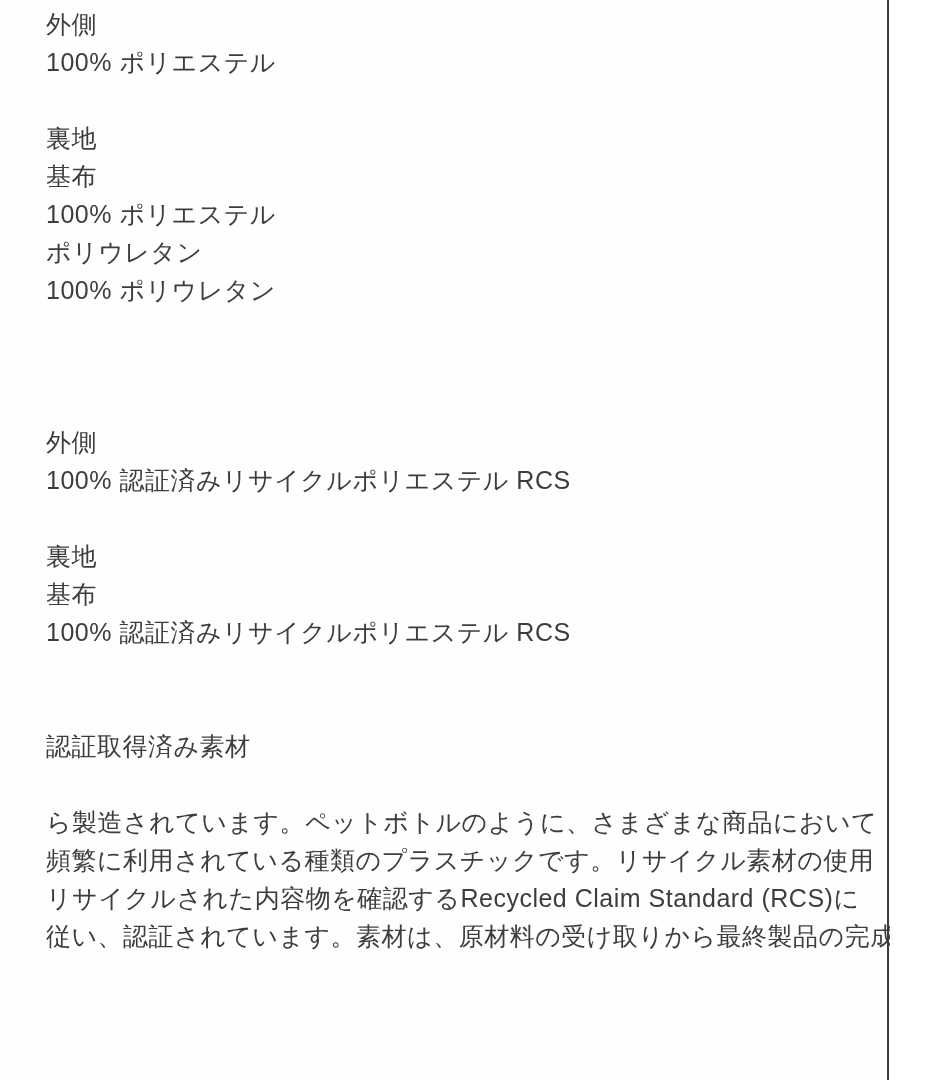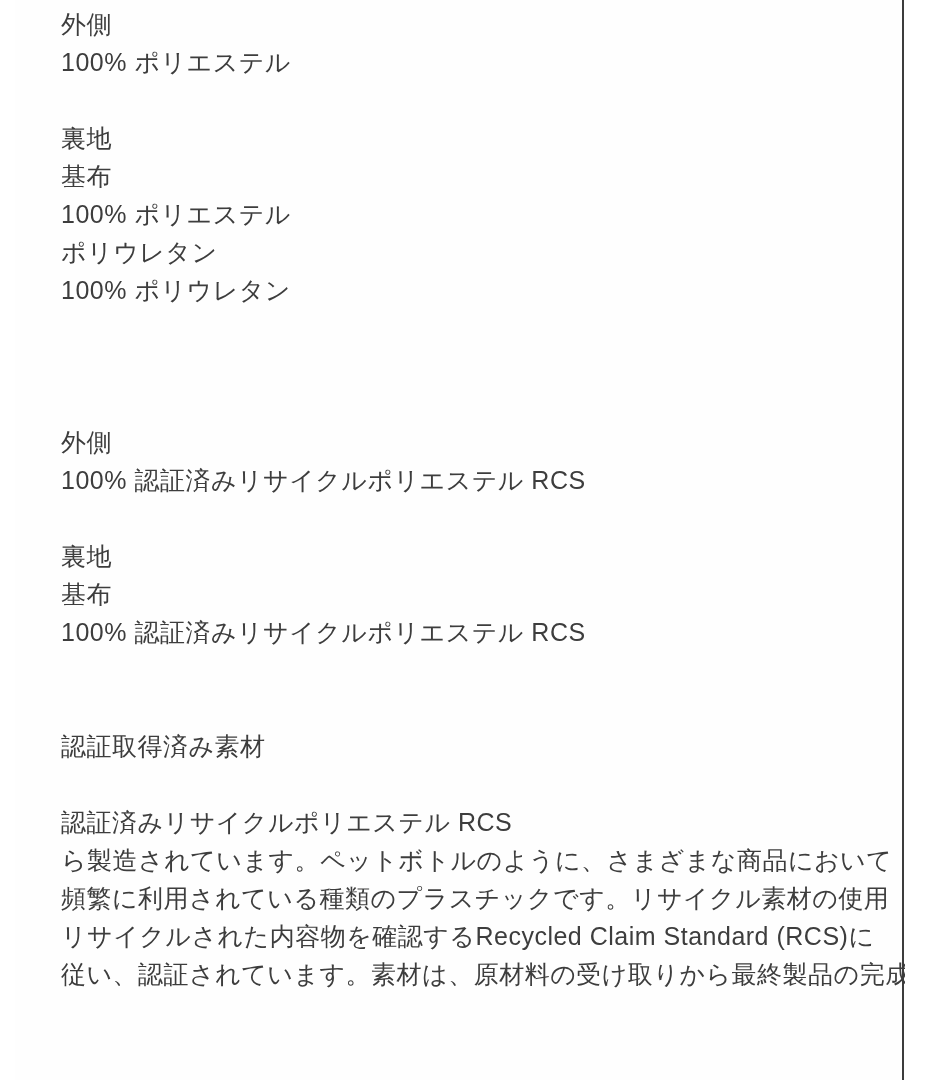--- a/index.html
+++ b/index.html
@@ -10,21 +10,20 @@
     overflow: hidden;
     background: #ffffff;
   }
   .photo-frame {
     position: relative;
     width: 890px;
     height: 1080px;
     background: #fefefe;
     overflow: hidden;
     font-family: "Liberation Sans", sans-serif;
-    margin-left: 15px;
   }
   .doc {
     position: absolute;
     top: 5px;
     left: 46px;
     right: 10px;
     color: #3d3d3d;
     font-size: 25px;
     -webkit-font-smoothing: antialiased;
   }
@@ -63,21 +62,20 @@
     <div class="line">外側</div>
     <div class="line">100% 認証済みリサイクルポリエステル RCS</div>
     <div class="line"></div>
     <div class="line">裏地</div>
     <div class="line">基布</div>
     <div class="line">100% 認証済みリサイクルポリエステル RCS</div>
     <div class="line"></div>
     <div class="line"></div>
     <div class="line">認証取得済み素材</div>
     <div class="line"></div>
-    <div class="line">認証済みリサイクルポリエステル RCS</div>
     <div class="line">ら製造されています。ペットボトルのように、さまざまな商品において</div>
     <div class="line">頻繁に利用されている種類のプラスチックです。リサイクル素材の使用</div>
     <div class="line">リサイクルされた内容物を確認するRecycled Claim Standard (RCS)に</div>
     <div class="line">従い、認証されています。素材は、原材料の受け取りから最終製品の完成まで追跡されます。</div>
   </div>
 
   <div class="edge-line"></div>
 
 </div>
 

